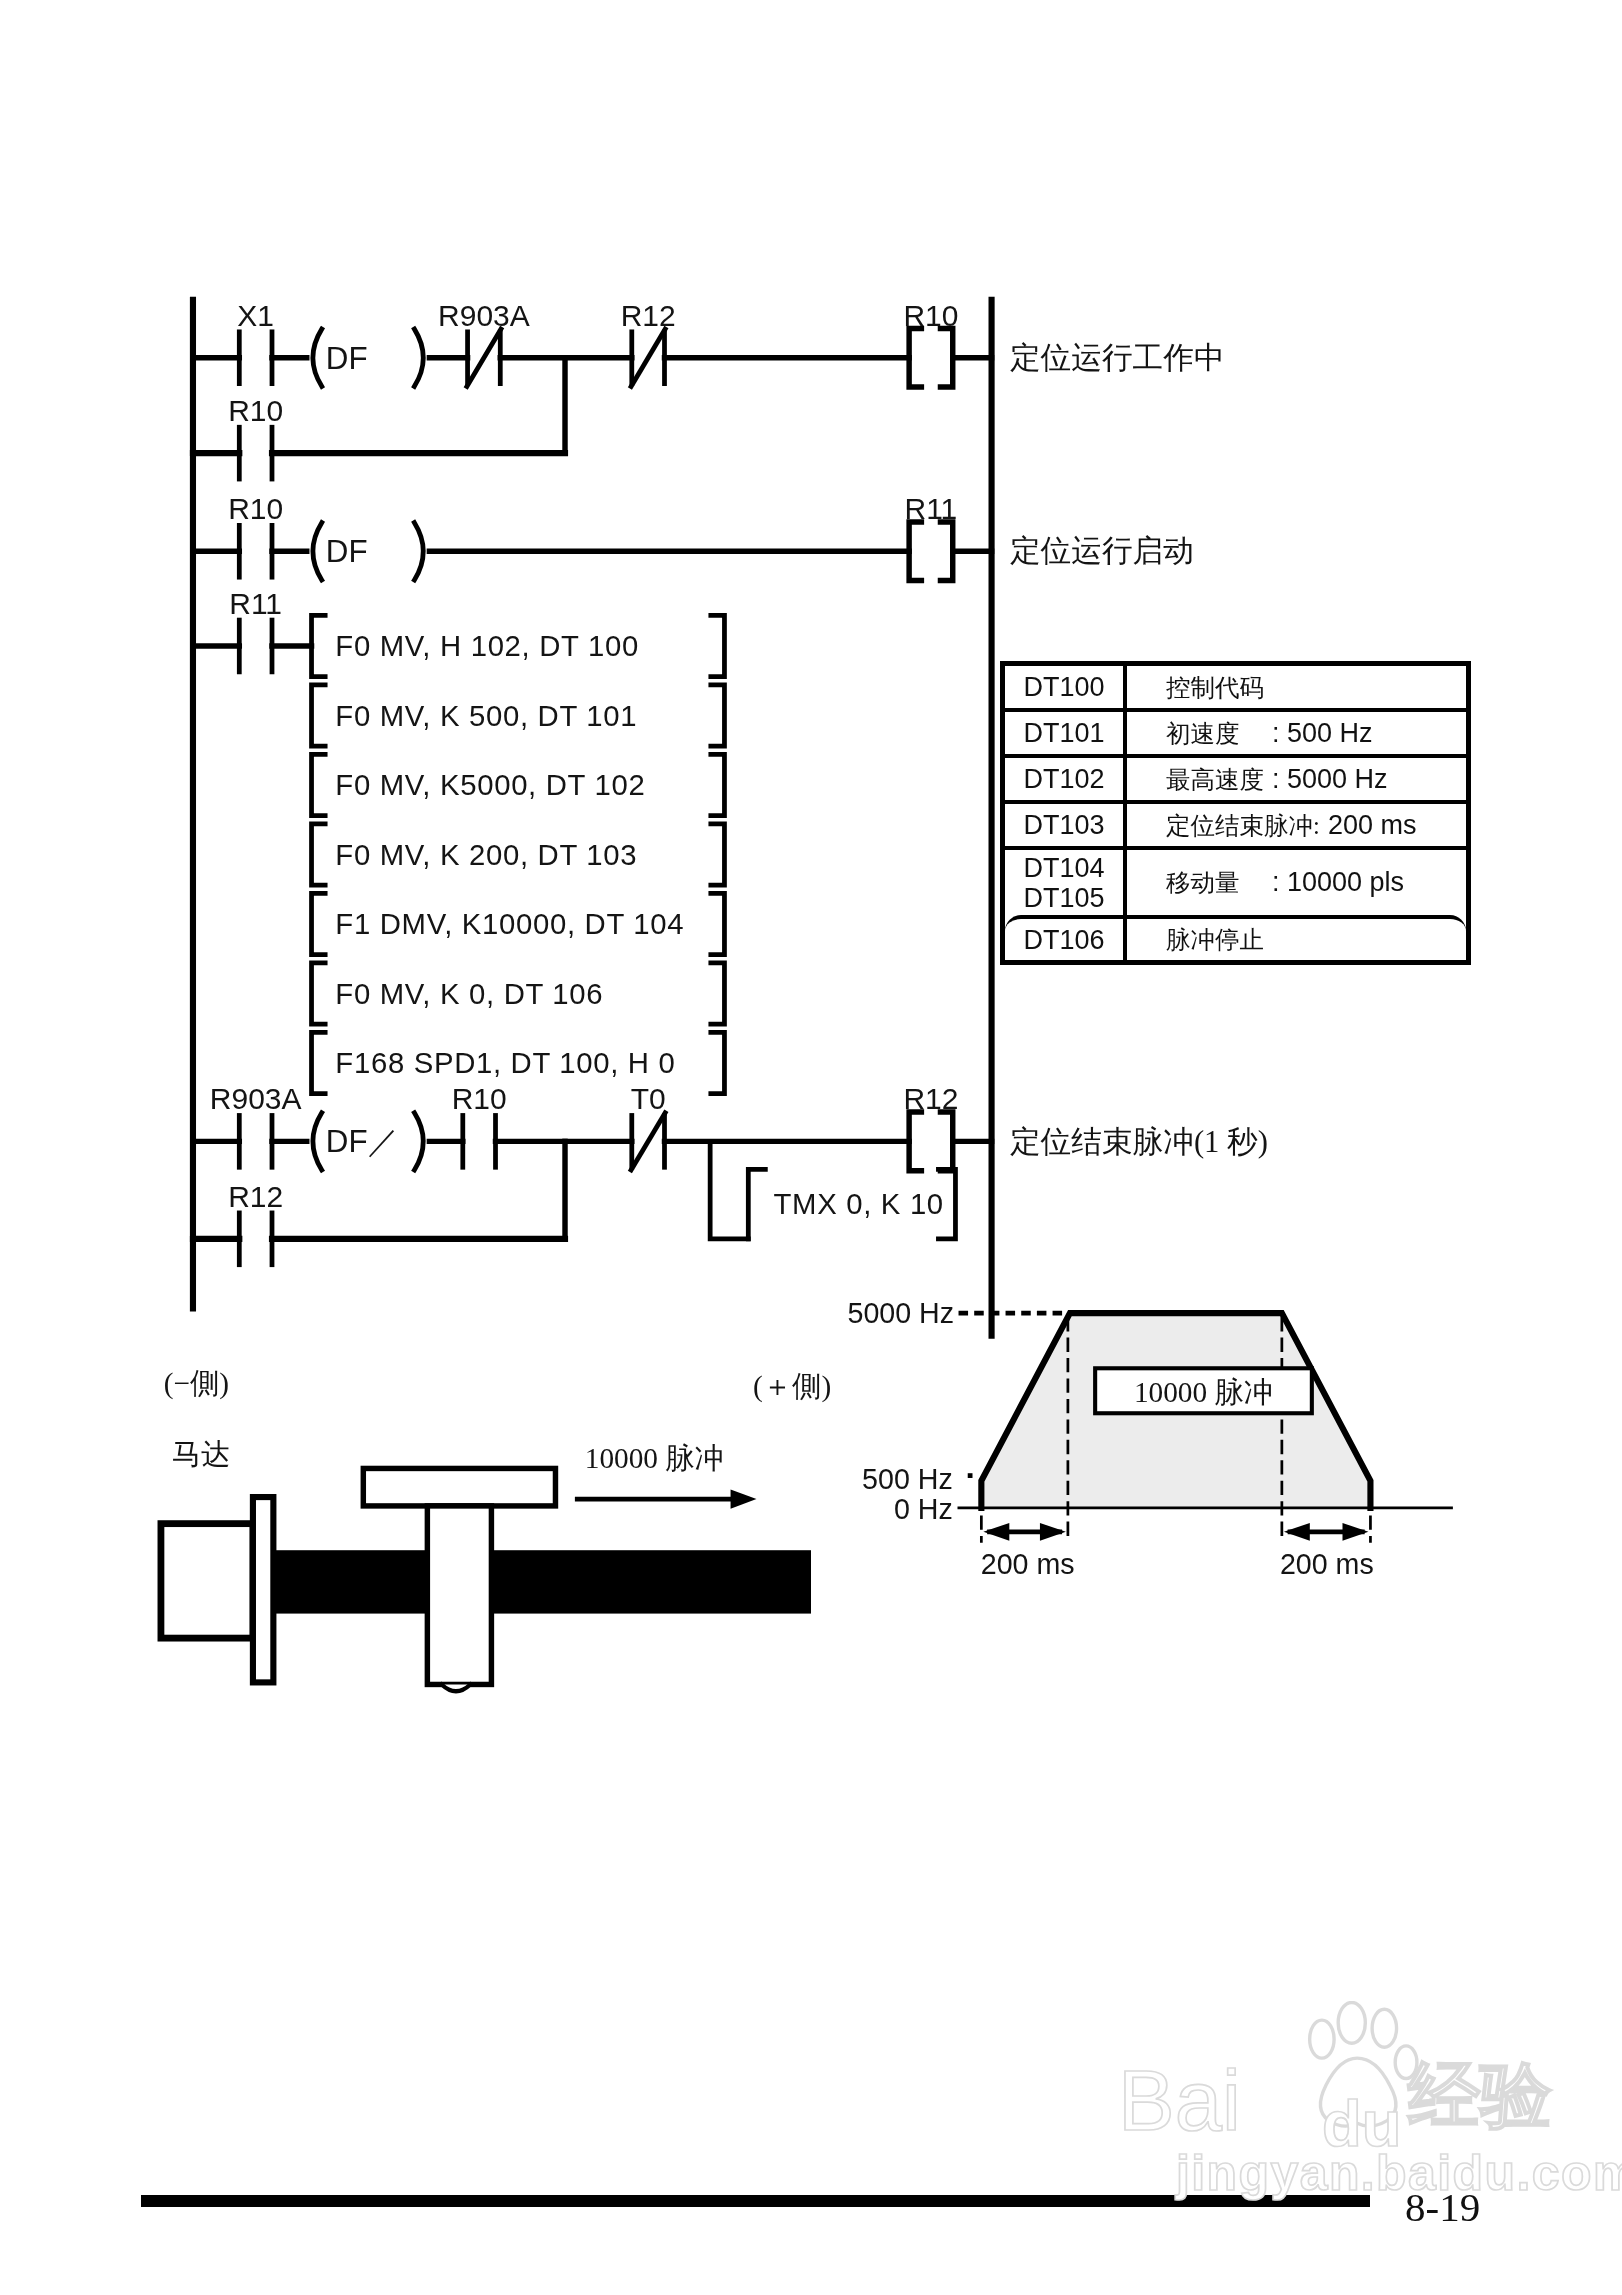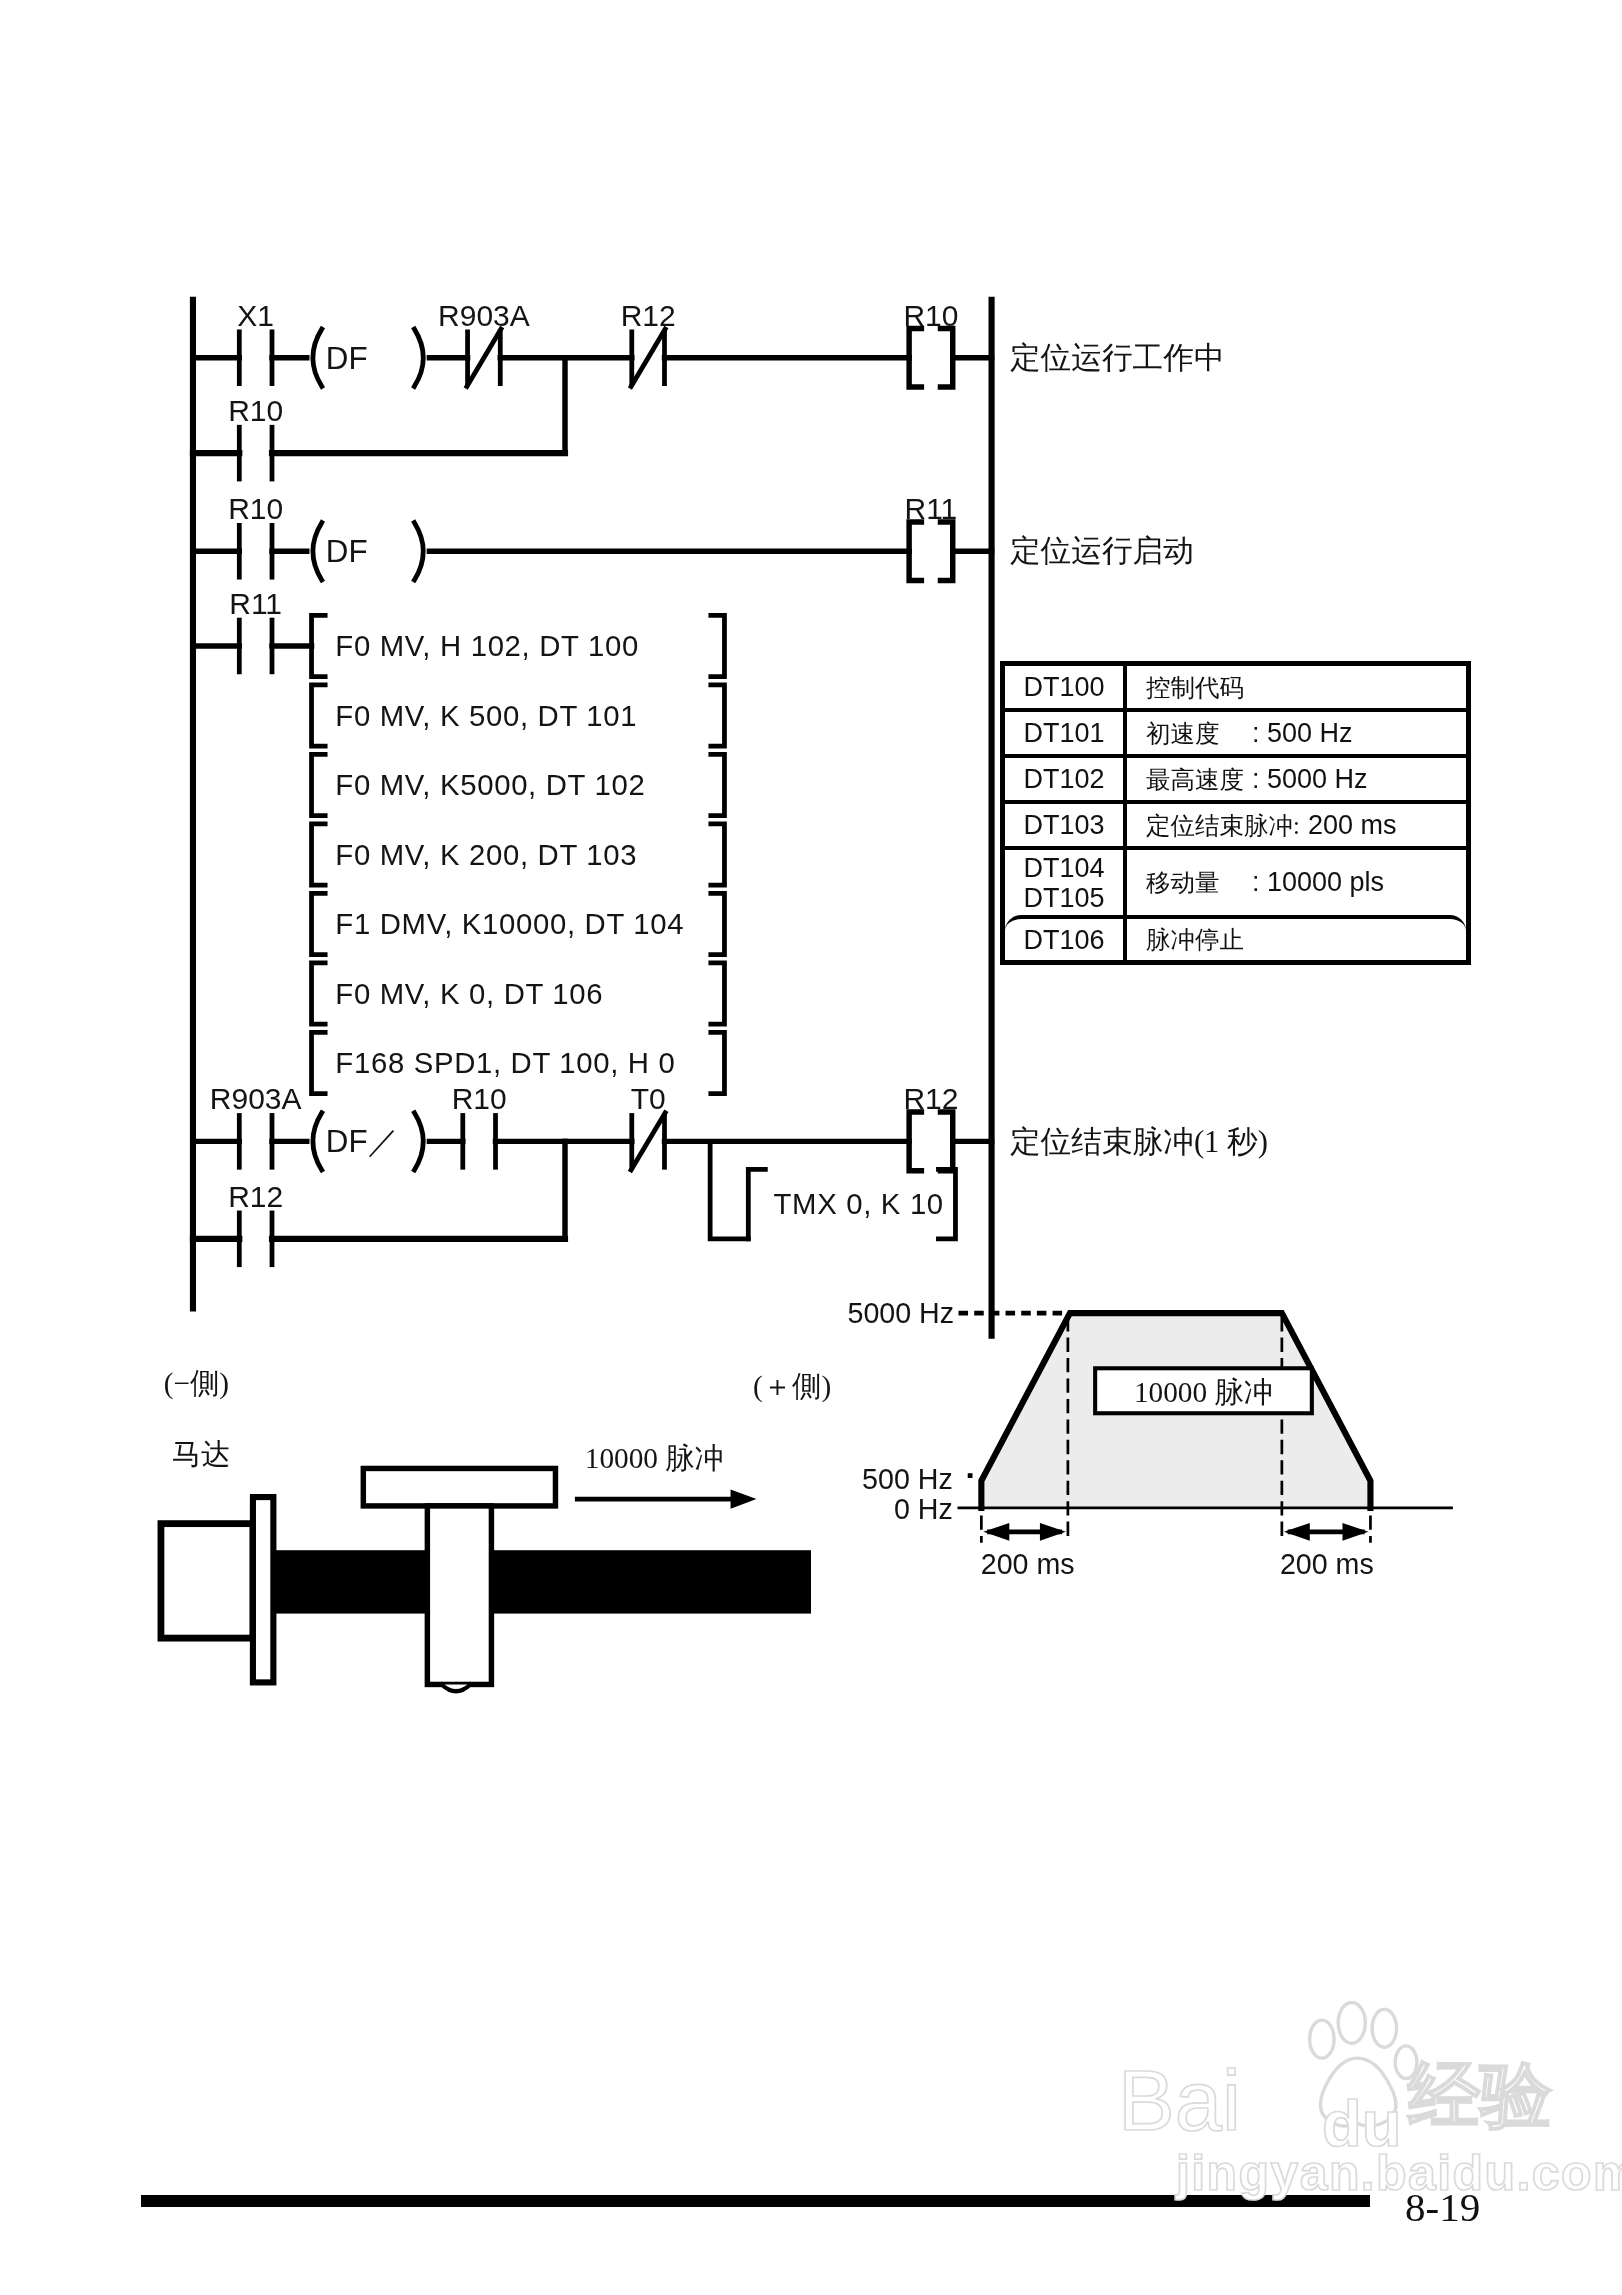--- a/index.html
+++ b/index.html
@@ -10,21 +10,21 @@
   .subtitle{left:155px;top:211px;font-size:25px;color:#000;letter-spacing:0.7px;}
   svg text{fill:#141414;}
   .dev{font-family:"Liberation Sans",sans-serif;font-size:44px;}
   .ins{font-family:"Liberation Sans",sans-serif;font-size:43px;letter-spacing:1px;}
   .cmt{font-family:"Liberation Serif",serif;font-size:45px;}
   .tick{font-family:"Liberation Sans",sans-serif;font-size:42px;}
   .cjk{font-family:"Liberation Serif",serif;font-size:43px;}
   
   .dt-table{left:1000px;top:661px;width:471px;border:5.5px solid #000;background:#fff;z-index:2;
             box-sizing:border-box;}
-  .dt-row{display:flex;border-top:4.1px solid #000;}
+  .dt-row{display:flex;border-top:4.1px solid #000;gap:20px;}
   .dt-row:first-child{border-top:none;}
   .dt-addr{width:118px;border-right:4.8px solid #000;display:flex;flex-direction:column;
            align-items:center;justify-content:center;font-family:"Liberation Sans",sans-serif;
            font-size:27px;line-height:30px;flex-shrink:0;}
   .dt-desc{position:relative;flex:1;display:flex;align-items:center;padding-left:19px;
            font-size:24.5px;font-family:"Liberation Serif",serif;}
   .dt-val{position:absolute;left:125px;font-family:"Liberation Sans",sans-serif;font-size:27px;}
   .dt-val.inline{position:static;margin-left:8.2px;}
   .r1{height:42px;} .r2{height:42px;} .r3{height:42px;} .r4{height:42px;} .r5{height:65px;} .r6{height:41px;border-radius:16px;}
   

